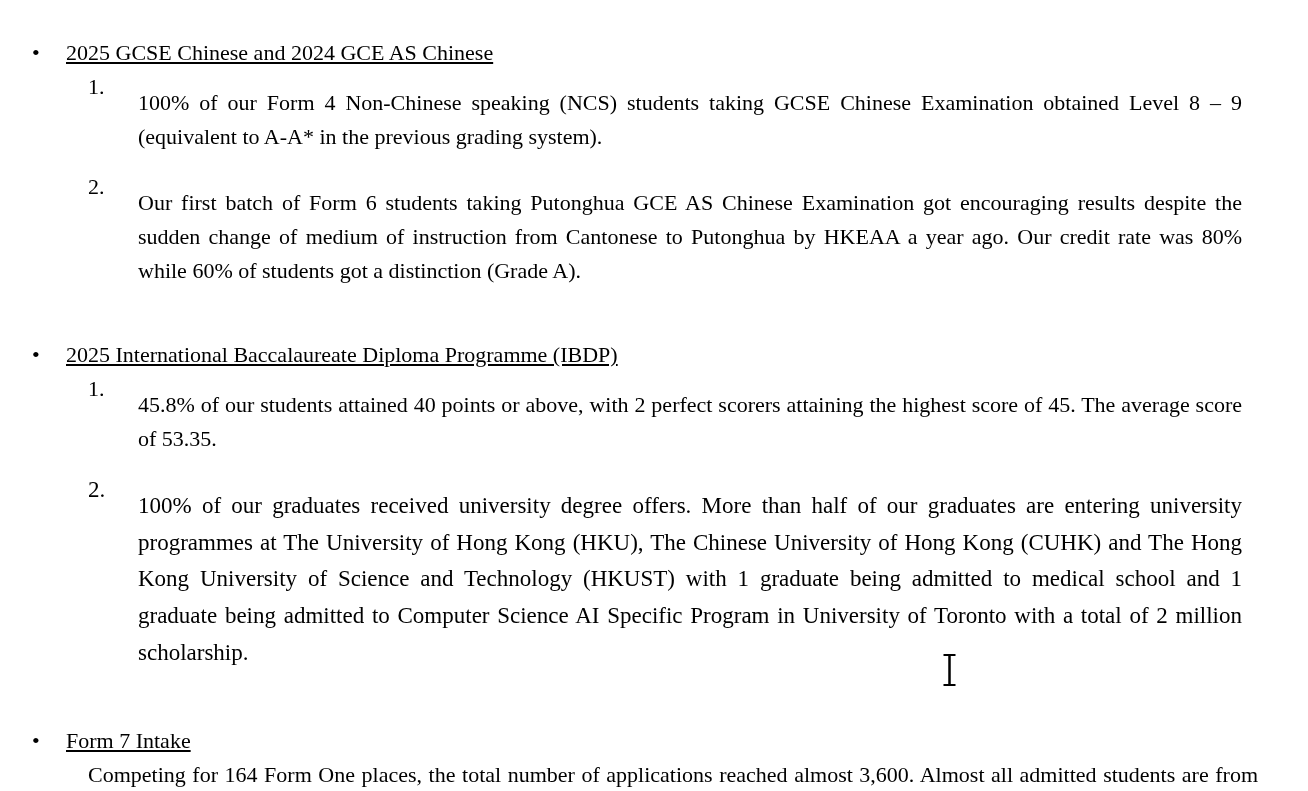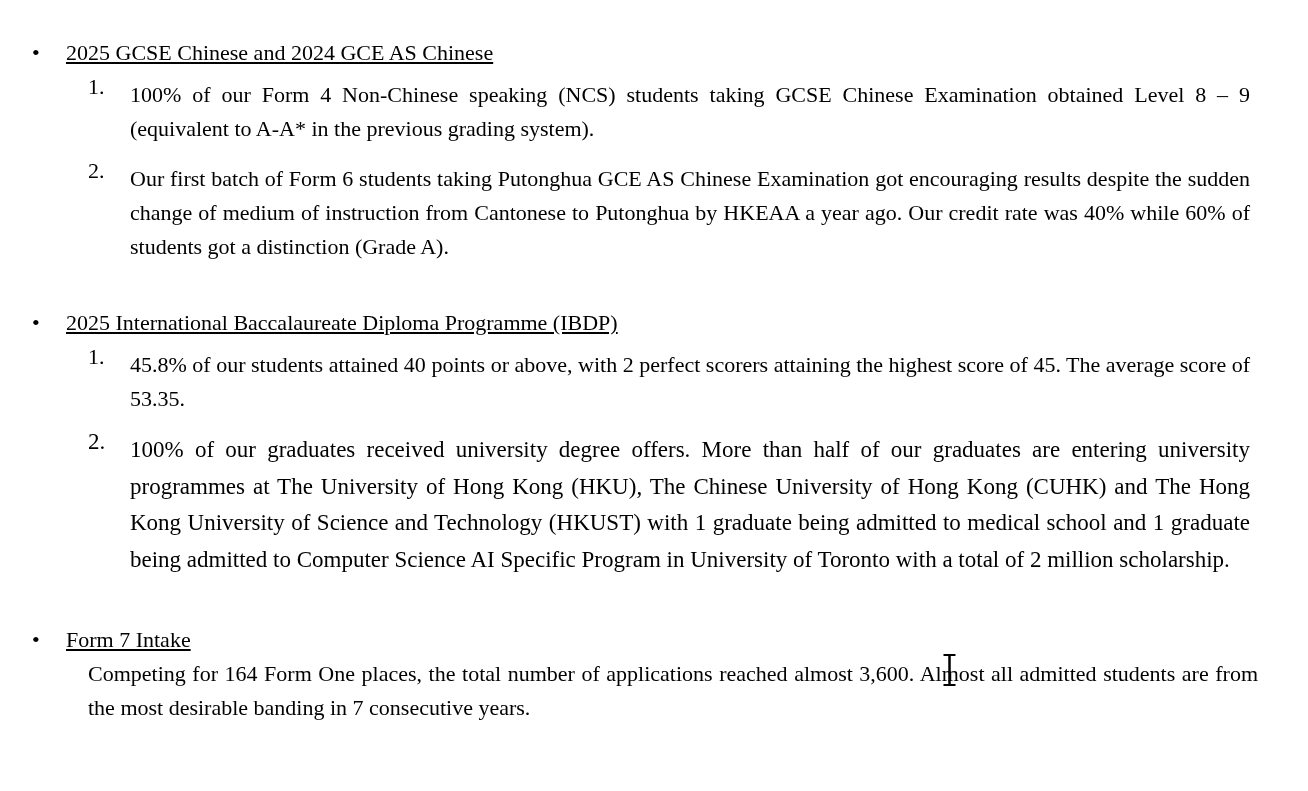--- a/index.html
+++ b/index.html
@@ -31,21 +31,21 @@
     width: 36px;
     padding-left: 2px;
     box-sizing: border-box;
   }
   .btitle { flex: 1; text-decoration: underline; }
 
   .item { display: flex; margin-left: 58px; }
   .num { flex: 0 0 34px; width: 34px; }
   .itext {
     flex: 1;
-    margin: 8px;
+    margin: 16px;
     text-align: justify;
   }
   .big { font-size: 23px; line-height: 36.7px; }
 
   .cont-para {
     margin: 0 0 0 58px;
     text-align: justify;
   }
 
   .text-cursor {
@@ -65,21 +65,21 @@
     <div class="brow">
       <span class="bullet">•</span>
       <span class="btitle">2025 GCSE Chinese and 2024 GCE AS Chinese</span>
     </div>
     <div class="item">
       <span class="num">1.</span>
       <p class="itext">100% of our Form 4 Non-Chinese speaking (NCS) students taking GCSE Chinese Examination obtained Level 8 – 9 (equivalent to A-A* in the previous grading system).</p>
     </div>
     <div class="item">
       <span class="num">2.</span>
-      <p class="itext">Our first batch of Form 6 students taking Putonghua GCE AS Chinese Examination got encouraging results despite the sudden change of medium of instruction from Cantonese to Putonghua by HKEAA a year ago. Our credit rate was 40% while 60% of students got a distinction (Grade A).</p>
+      <p class="itext">Our first batch of Form 6 students taking Putonghua GCE AS Chinese Examination got encouraging results despite the sudden change of medium of instruction from Cantonese to Putonghua by HKEAA a year ago. Our credit rate was 80% while 60% of students got a distinction (Grade A).</p>
     </div>
   </section>
 
   <section class="sec">
     <div class="brow">
       <span class="bullet">•</span>
       <span class="btitle">2025 International Baccalaureate Diploma Programme (IBDP)</span>
     </div>
     <div class="item">
       <span class="num">1.</span>

